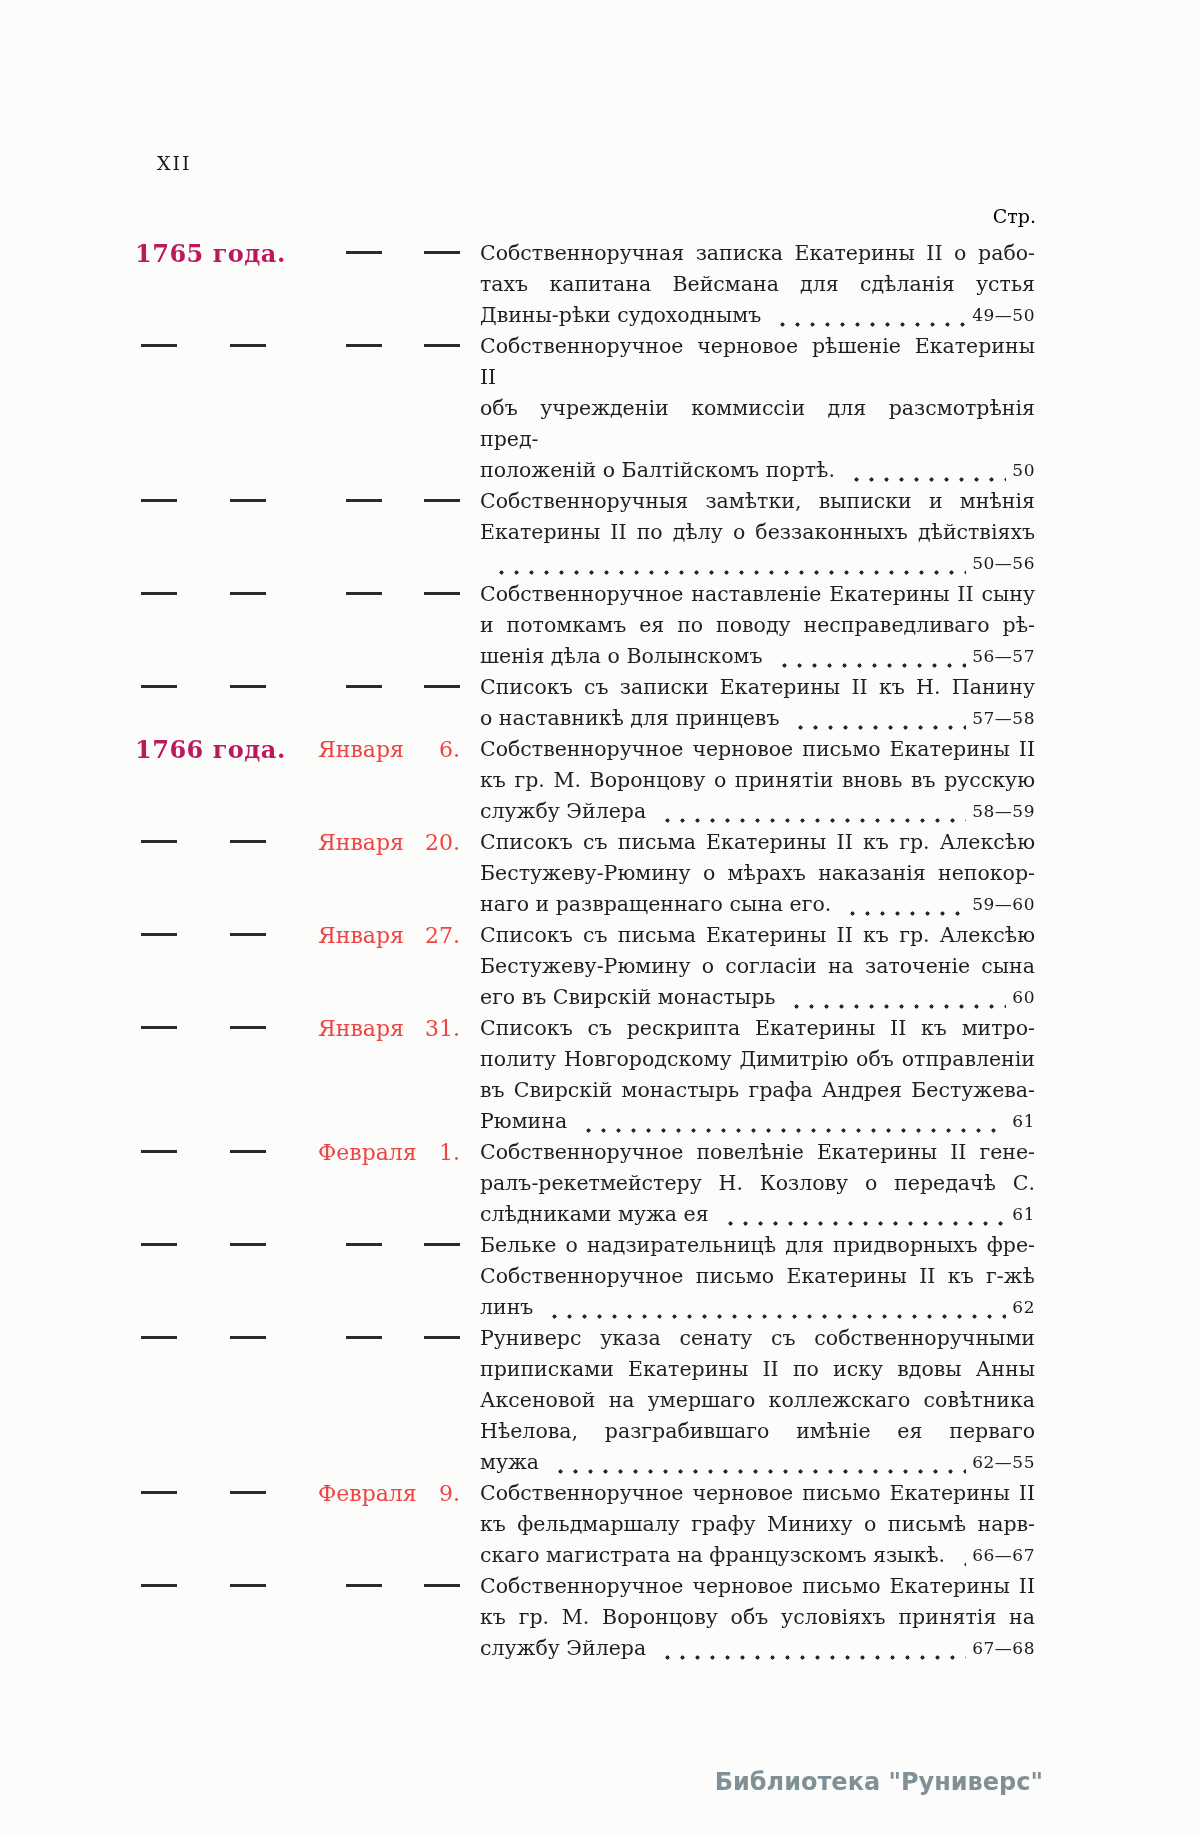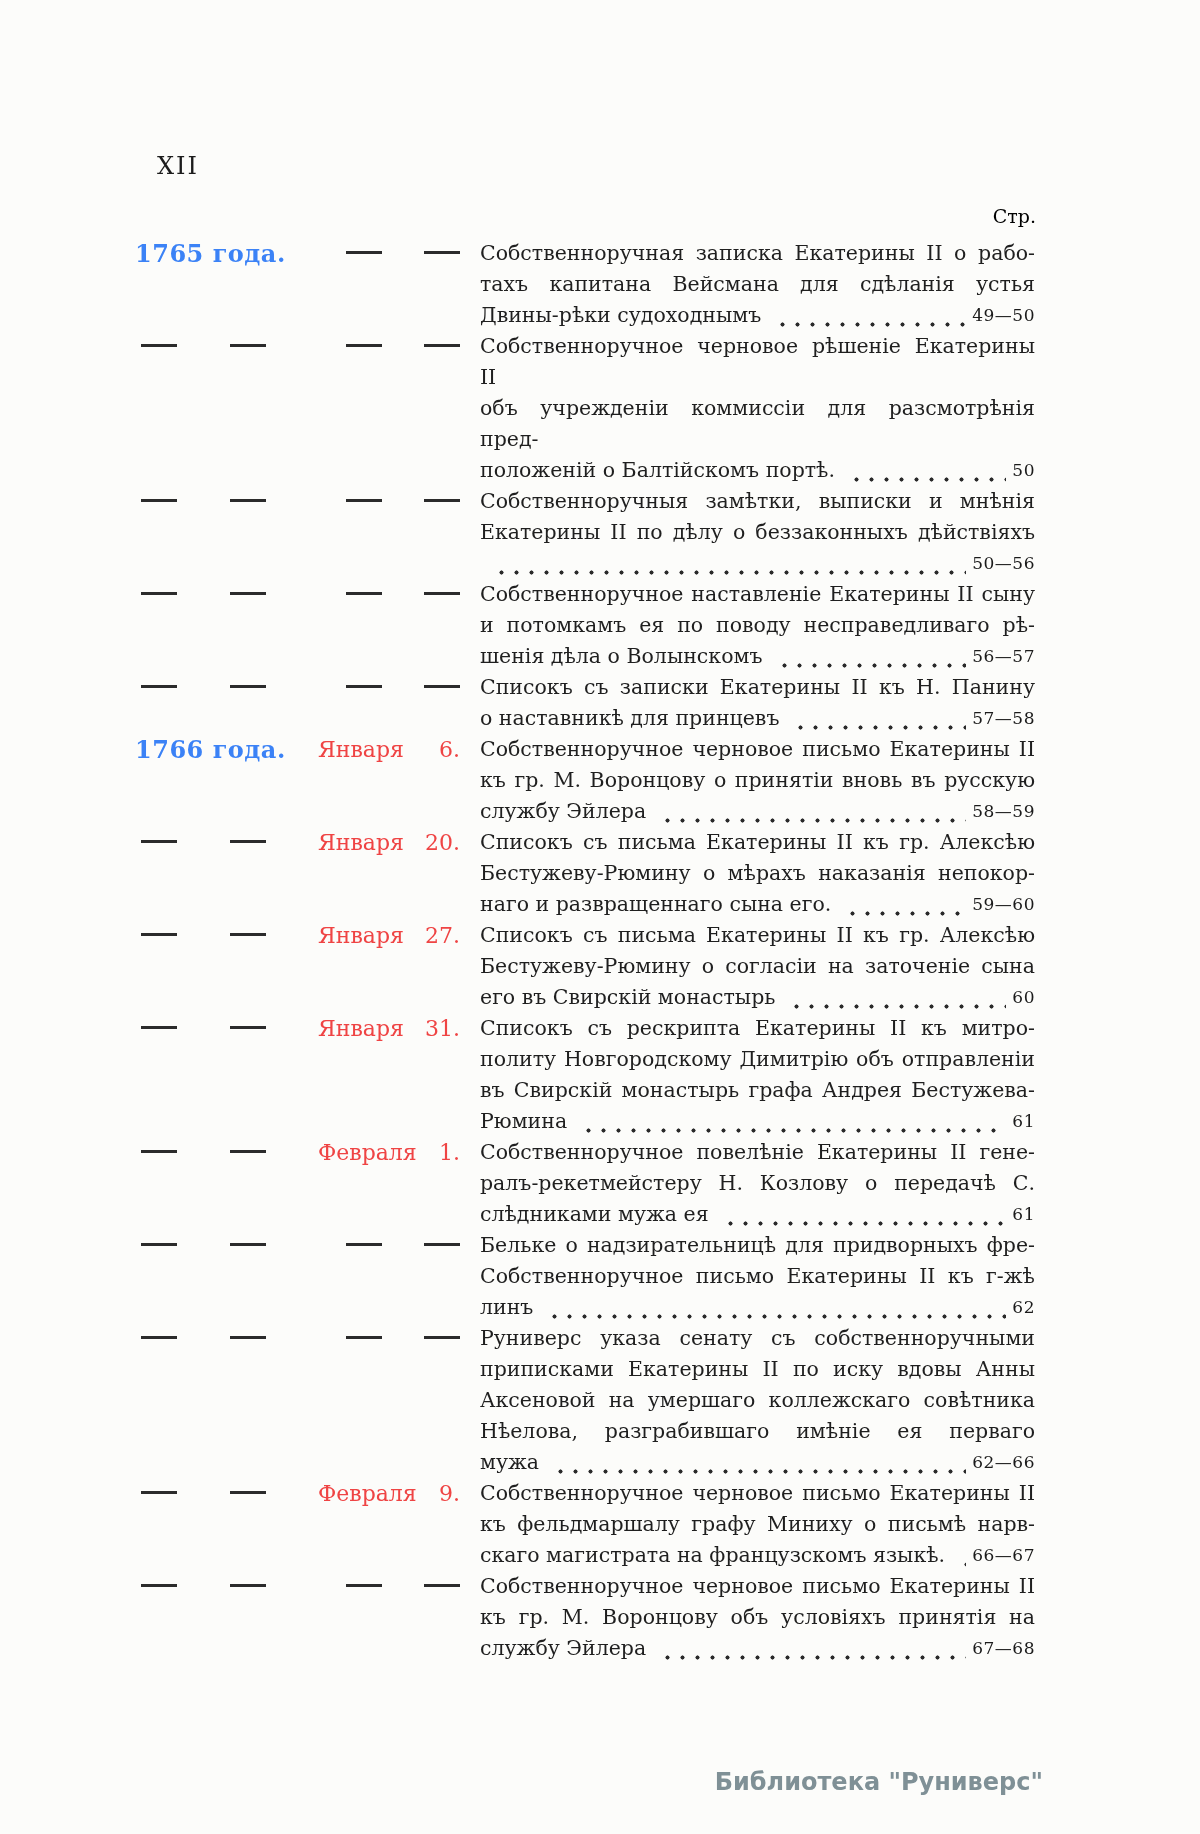--- a/index.html
+++ b/index.html
@@ -7,40 +7,40 @@
     width:1200px;height:1834px;
     background:#fcfcfa;
     font-family:"DejaVu Serif", serif;
     color:#212121;
     position:relative;
     overflow:hidden;
   }
   .page{position:absolute;inset:0;}
   .folio{
     position:absolute;left:157px;top:152px;
-    font-size:24px;letter-spacing:2px;color:#1c1c1c;
+    font-size:19px;letter-spacing:2px;color:#1c1c1c;
   }
   .colhdr{
     position:absolute;top:205px;right:164px;
     font-size:19px;color:#000000;
   }
   .toc{
     position:absolute;left:135px;top:238px;width:900px;
   }
   .entry{display:flex;align-items:flex-start;}
   .left{
     width:345px;flex:0 0 345px;
     display:grid;
     grid-template-columns:67px 90px 110px 78px;
     line-height:31px;
   }
   .cell{display:block;white-space:nowrap;}
   .cell.span2{grid-column:1 / 3;}
   .cell.year{
-    font-size:24px;font-weight:700;letter-spacing:0.5px;color:#3b82f6;
+    font-size:24px;font-weight:700;letter-spacing:0.5px;color:#be185d;
   }
   .cell.c3{padding-left:26px;}
   .cell.c4{text-align:right;padding-right:20px;}
   .cell.month,.cell.day{
     font-size:22px;color:#ef4444;
   }
   i.dash{
     display:inline-block;width:36px;height:3px;background:#2b2b2b;
     vertical-align:middle;margin-top:-4px;
   }
@@ -275,21 +275,21 @@
           <span class="cell c4"><i class="dash"></i></span>
         </div>
     <div class="body">
           <div class="line">Руниверс указа сенату съ собственноручными</div>
           <div class="line">приписками Екатерины II по иску вдовы Анны</div>
           <div class="line">Аксеновой на умершаго коллежскаго совѣтника</div>
           <div class="line">Нѣелова, разграбившаго имѣніе ея перваго</div>
           <div class="line final">
             <span class="t">мужа</span>
             <span class="dots"></span>
-            <span class="pages">62—66</span>
+            <span class="pages">62—55</span>
           </div>
         </div>
   </div>
       <div class="entry">
     <div class="left">
           <span class="cell c1"><i class="dash"></i></span>
           <span class="cell c2"><i class="dash"></i></span>
           <span class="cell c3 month">Февраля</span>
           <span class="cell c4 day">9.</span>
         </div>

